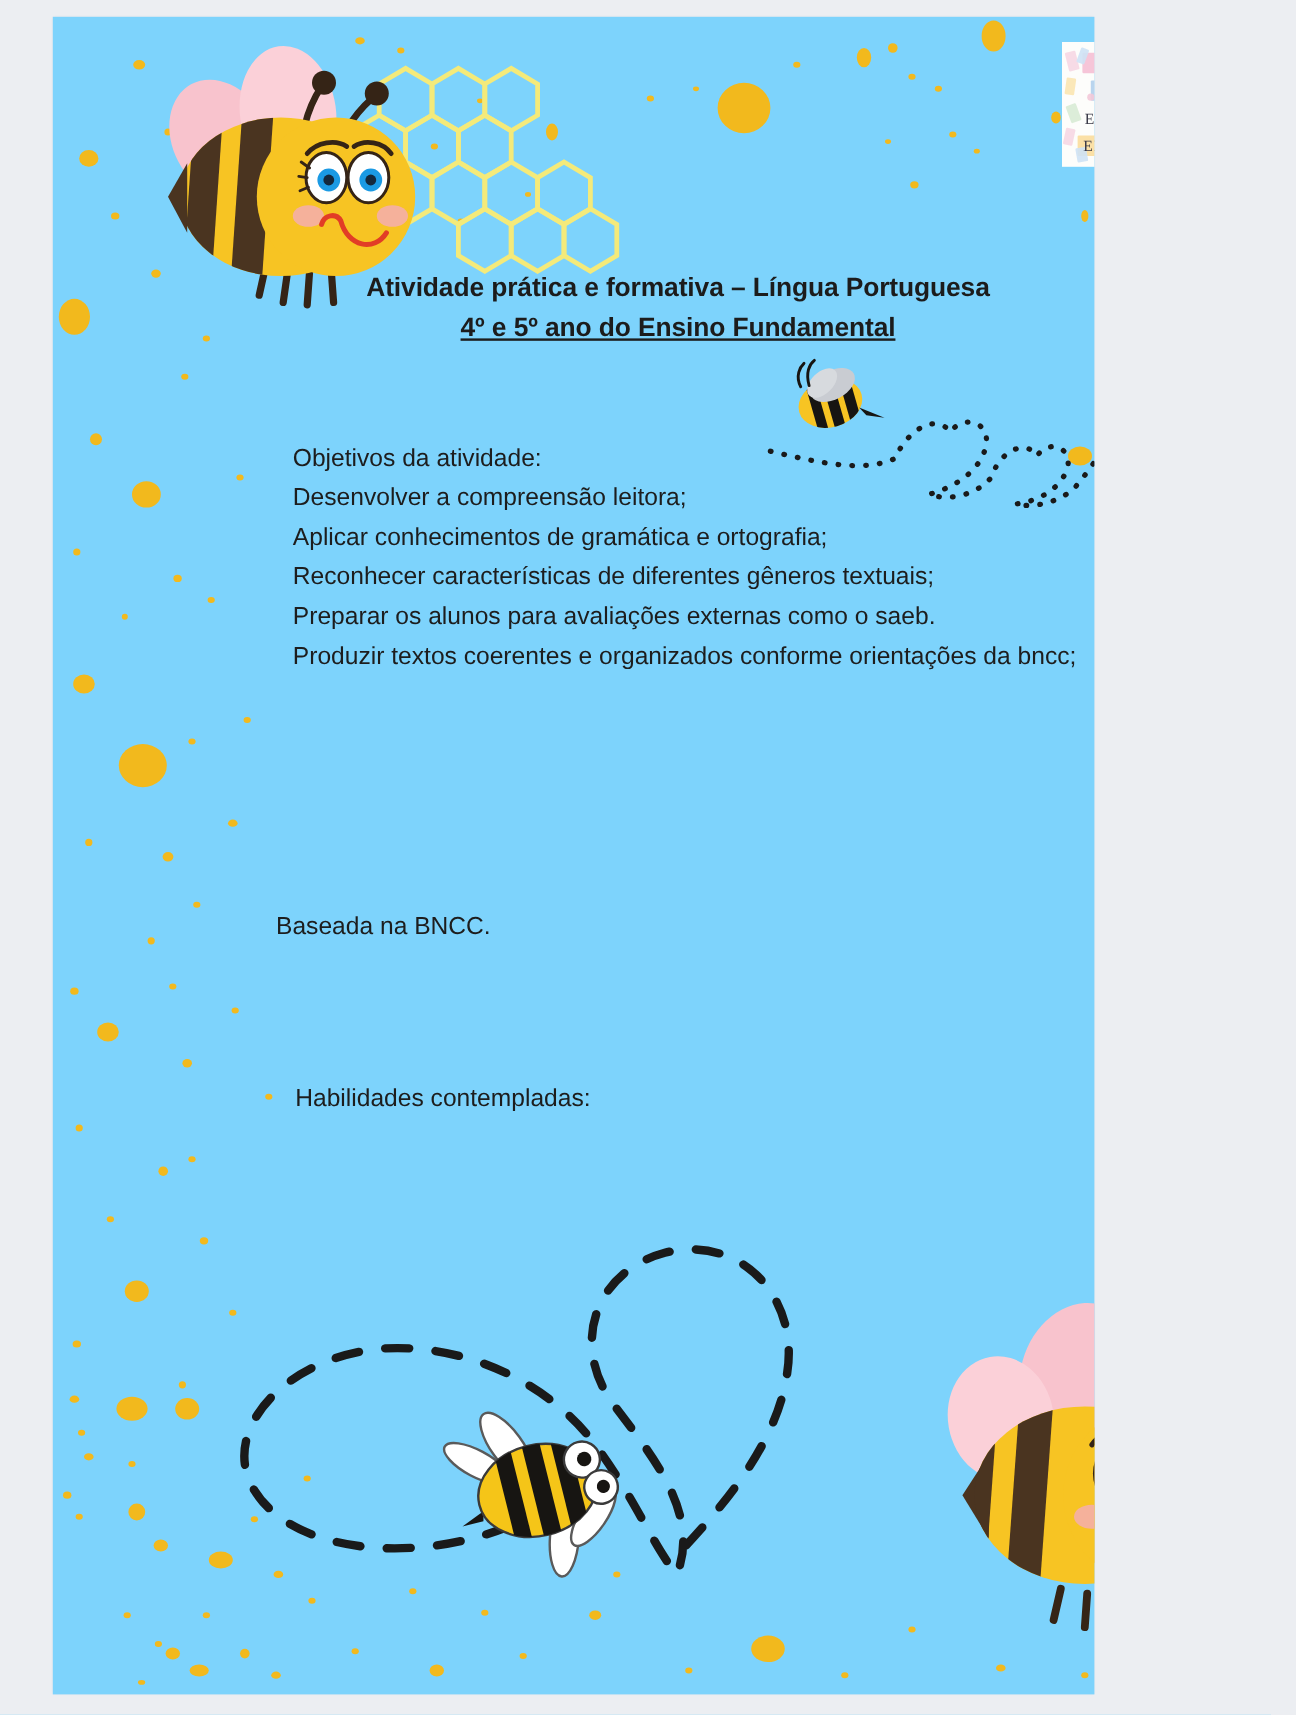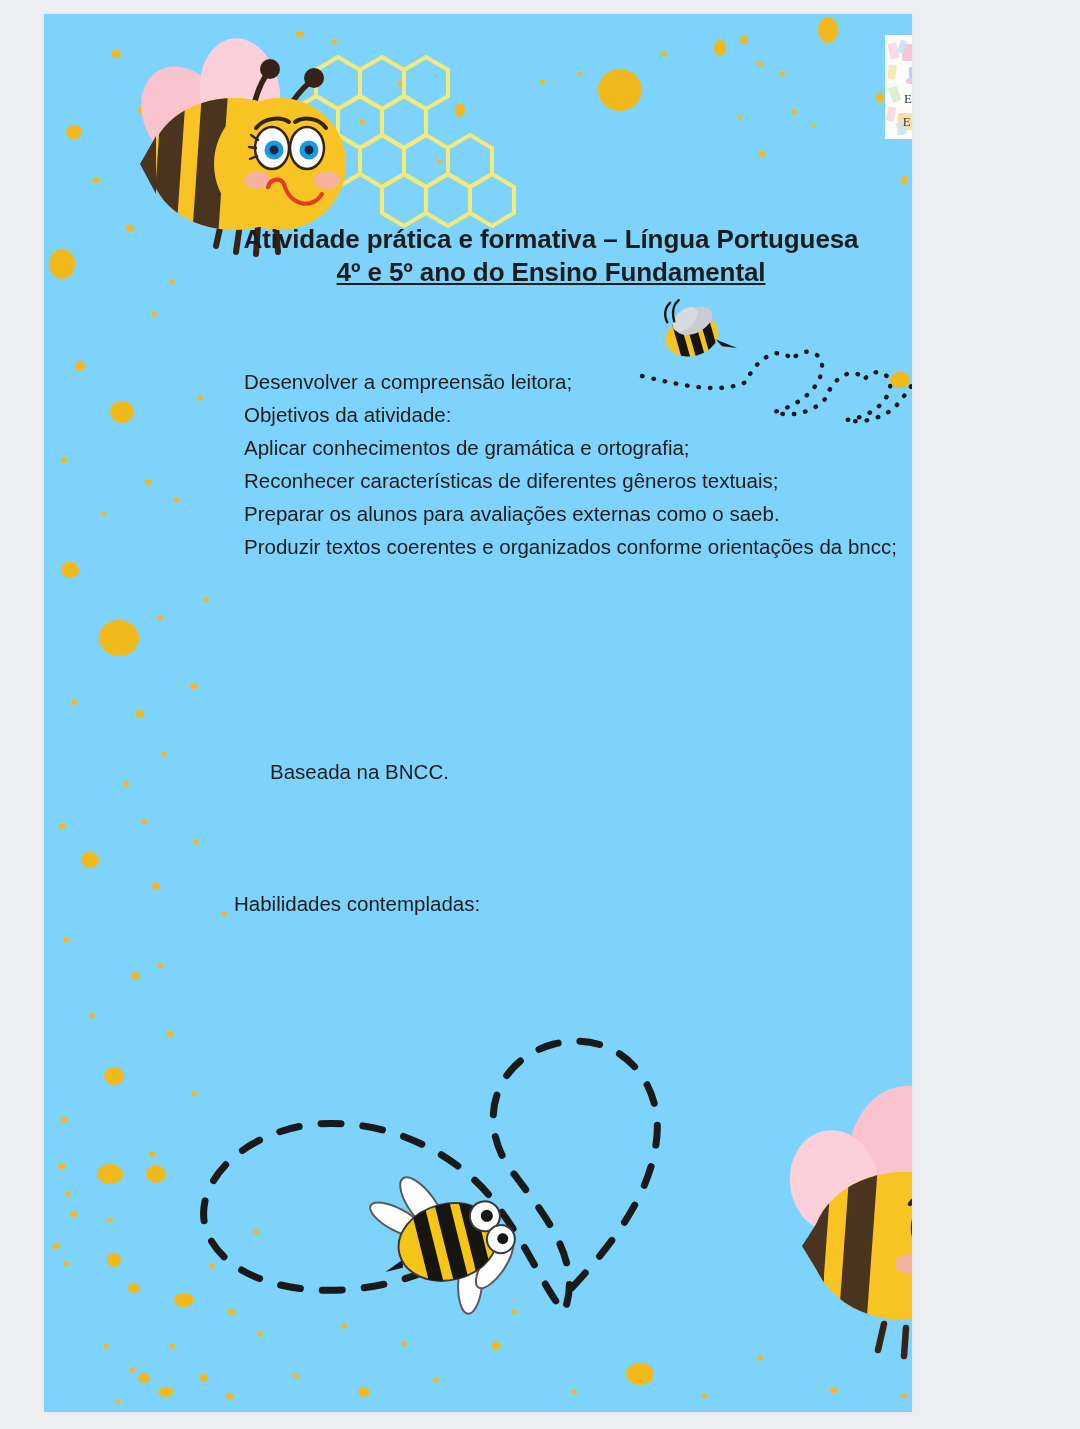--- a/index.html
+++ b/index.html
@@ -77,25 +77,25 @@
     transform: translateX(-50%);
     top: 3px;
     height: 17px;
     z-index: -1;
     border-radius: 1px;
   }
 
   
   .title-block {
     position: absolute;
-    left: 122px;
+    left: 136px;
     top: 209px;
     width: 770px;
     text-align: center;
-    font-size: 26px;
+    font-size: 22px;
     font-weight: bold;
     line-height: 33px;
     color: #1c1c1c;
     letter-spacing: -0.1px;
   }
   .title-block .t2 { display: block; text-decoration: underline; }
 
   .objectives {
     position: absolute;
     left: 200px;
@@ -110,36 +110,35 @@
 
   .bncc-block {
     position: absolute;
     left: 186px;
     top: 741px;
     width: 703px;
     font-size: 20.5px;
     line-height: 33px;
     color: #1d1d1d;
     text-align: justify;
-    margin-left: 40px;
   }
   .bncc-block p { margin: 0; }
   .bncc-block .nojust { text-align: left; }
 
   .skills-block {
     position: absolute;
     left: 186px;
     top: 869px;
     width: 703px;
     font-size: 20.5px;
     line-height: 33px;
     color: #1d1d1d;
     text-align: justify;
   }
-  .skills-block p { margin: 4px; }
+  .skills-block p { margin: 16px; }
   .skills-block .nojust { text-align: left; }
 </style>
 </head>
 <body>
 
 <div id="page">
 
   <svg class="layer" id="splatter-layer" viewBox="0 0 992 1398">
     <g fill="#f2b91d">
 
@@ -534,22 +533,22 @@
   </div>
 
   <div id="content-layer">
 
     <div class="title-block">
       <span class="t1">Atividade prática e formativa – Língua Portuguesa</span>
       <span class="t2">4º e 5º ano do Ensino Fundamental</span>
     </div>
 
     <div class="objectives">
+      <span class="o">Objetivos da atividade:</span>
       <span class="o">Desenvolver a compreensão leitora;</span>
-      <span class="o">Objetivos da atividade:</span>
       <span class="o">Aplicar conhecimentos de gramática e ortografia;</span>
       <span class="o">Reconhecer características de diferentes gêneros textuais;</span>
       <span class="o">Preparar os alunos para avaliações externas como o saeb.</span>
       <span class="o wrap">Produzir textos coerentes e organizados conforme orientações da bncc;</span>
     </div>
 
     <div class="bncc-block">
       <p class="nojust"> Baseada na BNCC.</p>
     </div>
 

